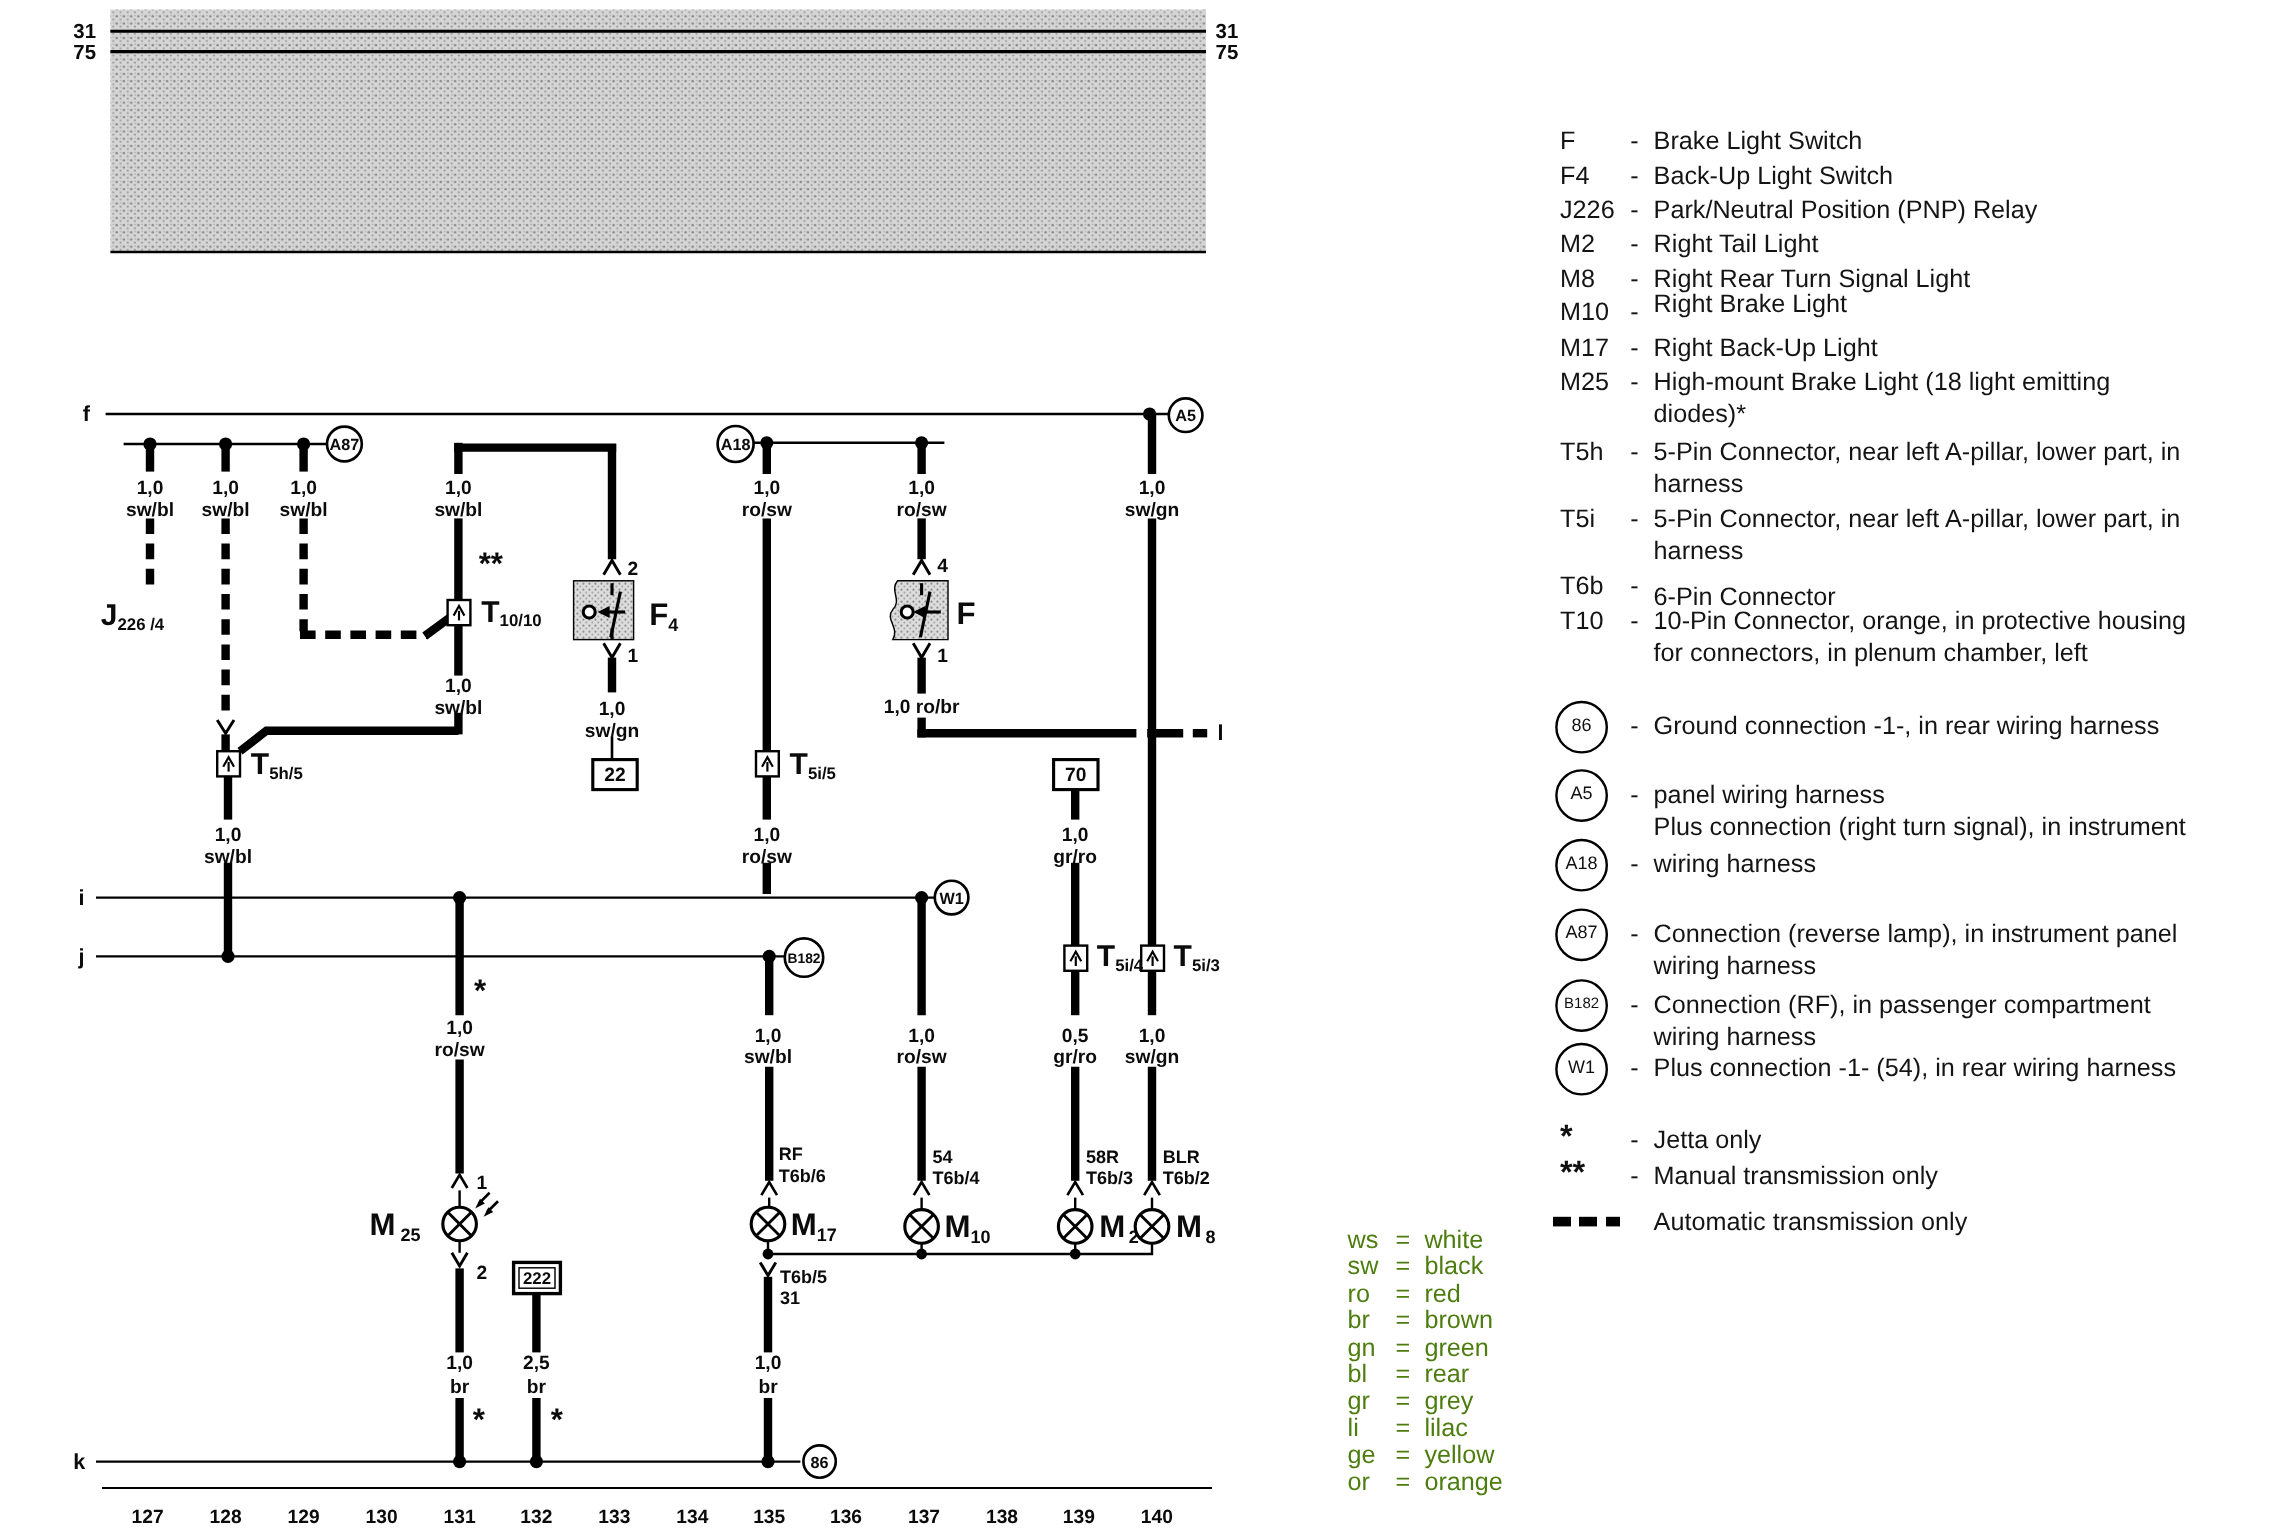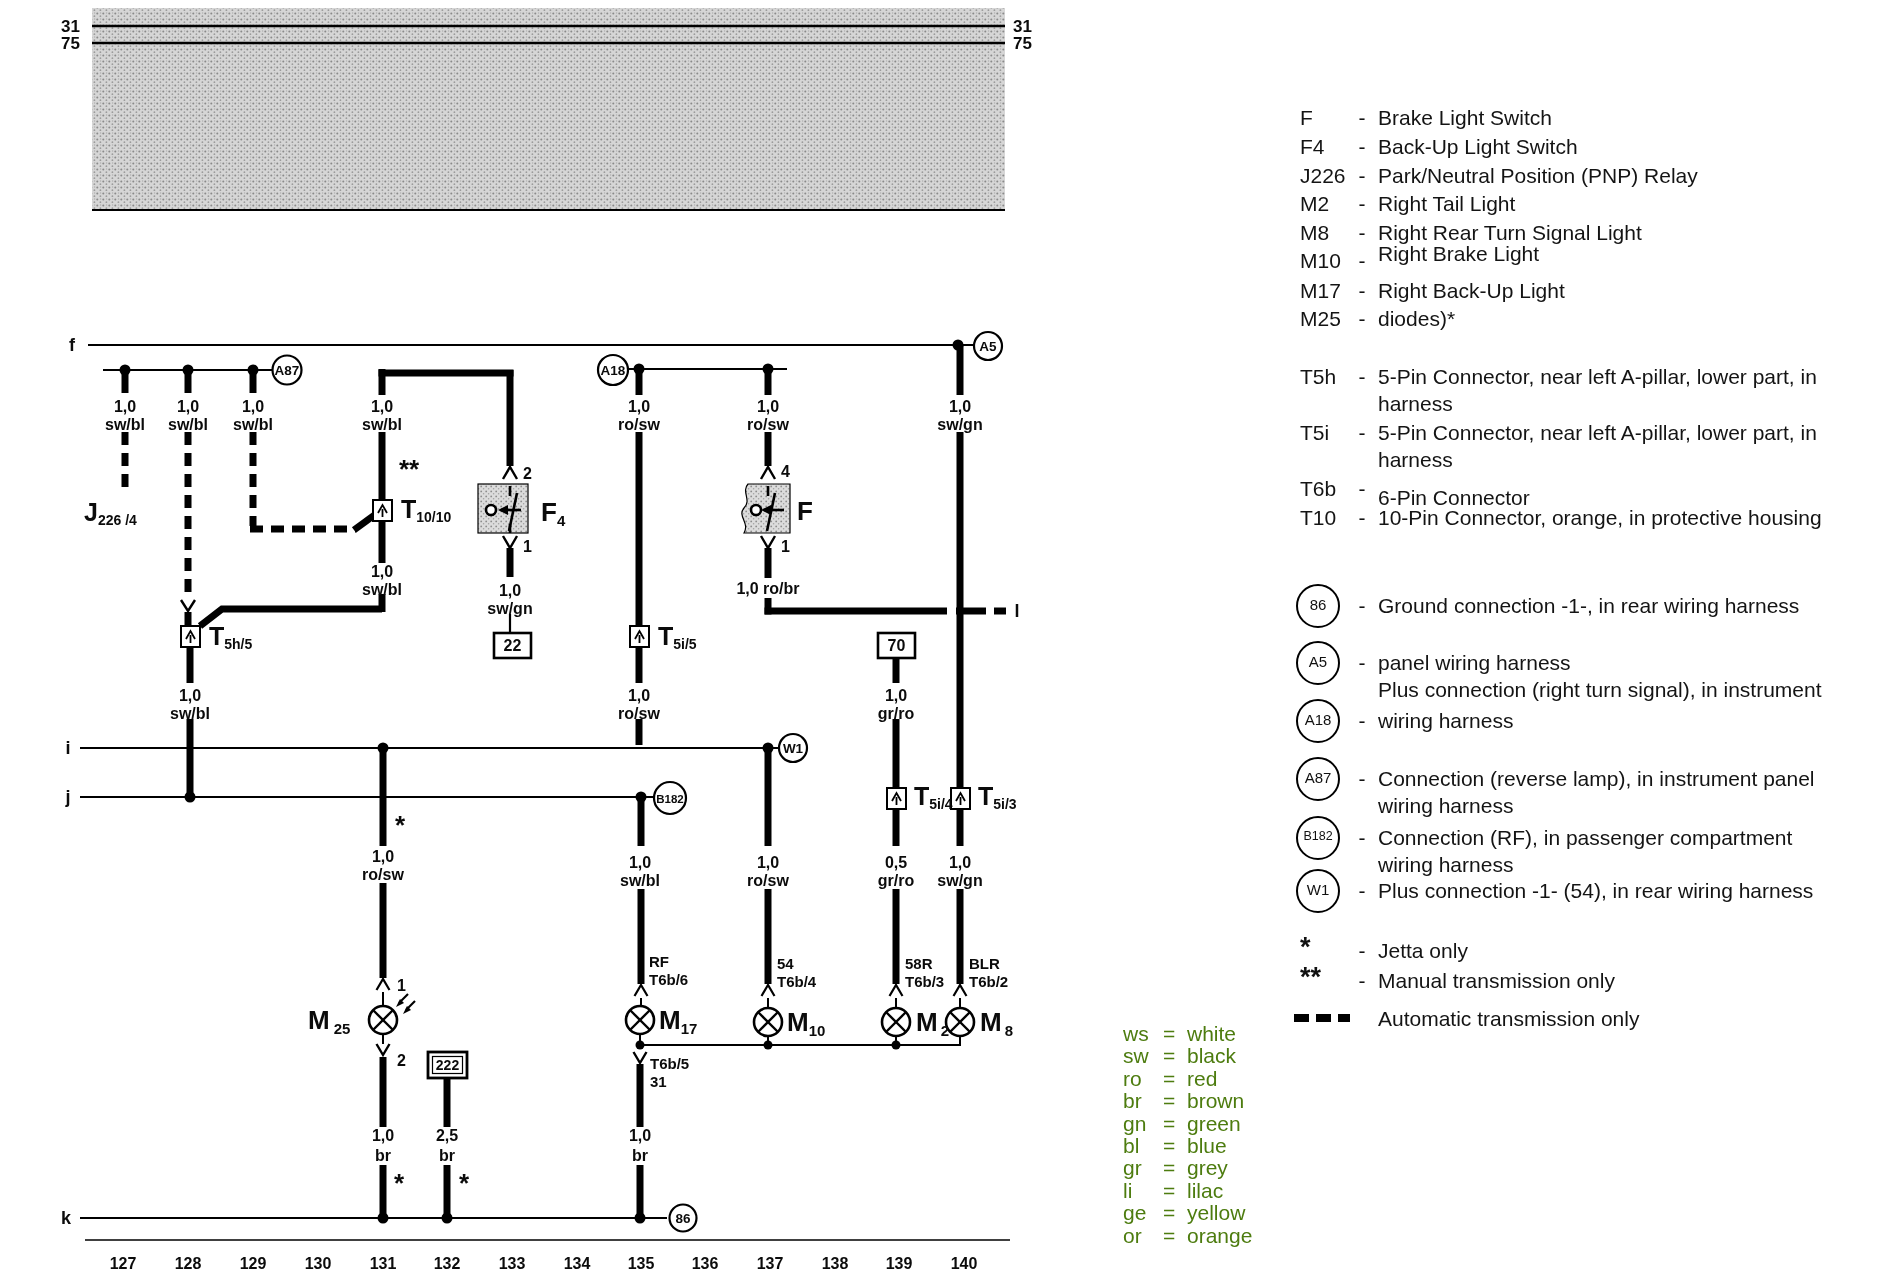--- a/index.html
+++ b/index.html
@@ -470,20 +470,21 @@
 
   <div class="lg lg-key" style="top:277px">M17</div>
   <div class="lg lg-sep" style="top:277px">-</div>
   <div class="lg lg-desc" style="top:277px">
         <div>Right Back-Up Light</div>
       </div>
 
   <div class="lg lg-key" style="top:305px">M25</div>
   <div class="lg lg-sep" style="top:305px">-</div>
   <div class="lg lg-desc" style="top:305px">
+        <div>High-mount Brake Light (18 light emitting</div>
         <div>diodes)*</div>
       </div>
 
   <div class="lg lg-key" style="top:363px">T5h</div>
   <div class="lg lg-sep" style="top:363px">-</div>
   <div class="lg lg-desc" style="top:363px">
         <div>5-Pin Connector, near left A-pillar, lower part, in</div>
         <div>harness</div>
       </div>
 
@@ -497,20 +498,21 @@
   <div class="lg lg-key" style="top:475px">T6b</div>
   <div class="lg lg-sep" style="top:475px">-</div>
   <div class="lg lg-desc" style="top:484px">
         <div>6-Pin Connector</div>
       </div>
 
   <div class="lg lg-key" style="top:504px">T10</div>
   <div class="lg lg-sep" style="top:504px">-</div>
   <div class="lg lg-desc" style="top:504px">
         <div>10-Pin Connector, orange, in protective housing</div>
+        <div>for connectors, in plenum chamber, left</div>
       </div>
 
   <div class="lg-circle" style="top:584px">86</div>
   <div class="lg lg-sep" style="top:592px">-</div>
   <div class="lg lg-desc" style="top:592px">
         <div>Ground connection -1-, in rear wiring harness</div>
       </div>
 
   <div class="lg-circle" style="top:641px">A5</div>
   <div class="lg lg-sep" style="top:649px">-</div>
@@ -562,20 +564,20 @@
         <div>Automatic transmission only</div>
       </div>
 </div>
 
 <div class="cc">
   <div class="cc-row"><span class="cc-a">ws</span><span class="cc-e">=</span><span>white</span></div>
   <div class="cc-row"><span class="cc-a">sw</span><span class="cc-e">=</span><span>black</span></div>
   <div class="cc-row"><span class="cc-a">ro</span><span class="cc-e">=</span><span>red</span></div>
   <div class="cc-row"><span class="cc-a">br</span><span class="cc-e">=</span><span>brown</span></div>
   <div class="cc-row"><span class="cc-a">gn</span><span class="cc-e">=</span><span>green</span></div>
-  <div class="cc-row"><span class="cc-a">bl</span><span class="cc-e">=</span><span>blue</span></div>
+  <div class="cc-row"><span class="cc-a">bl</span><span class="cc-e">=</span><span>rear</span></div>
   <div class="cc-row"><span class="cc-a">gr</span><span class="cc-e">=</span><span>grey</span></div>
   <div class="cc-row"><span class="cc-a">li</span><span class="cc-e">=</span><span>lilac</span></div>
   <div class="cc-row"><span class="cc-a">ge</span><span class="cc-e">=</span><span>yellow</span></div>
   <div class="cc-row"><span class="cc-a">or</span><span class="cc-e">=</span><span>orange</span></div>
 </div>
 
 </div>
 
 </body></html>

